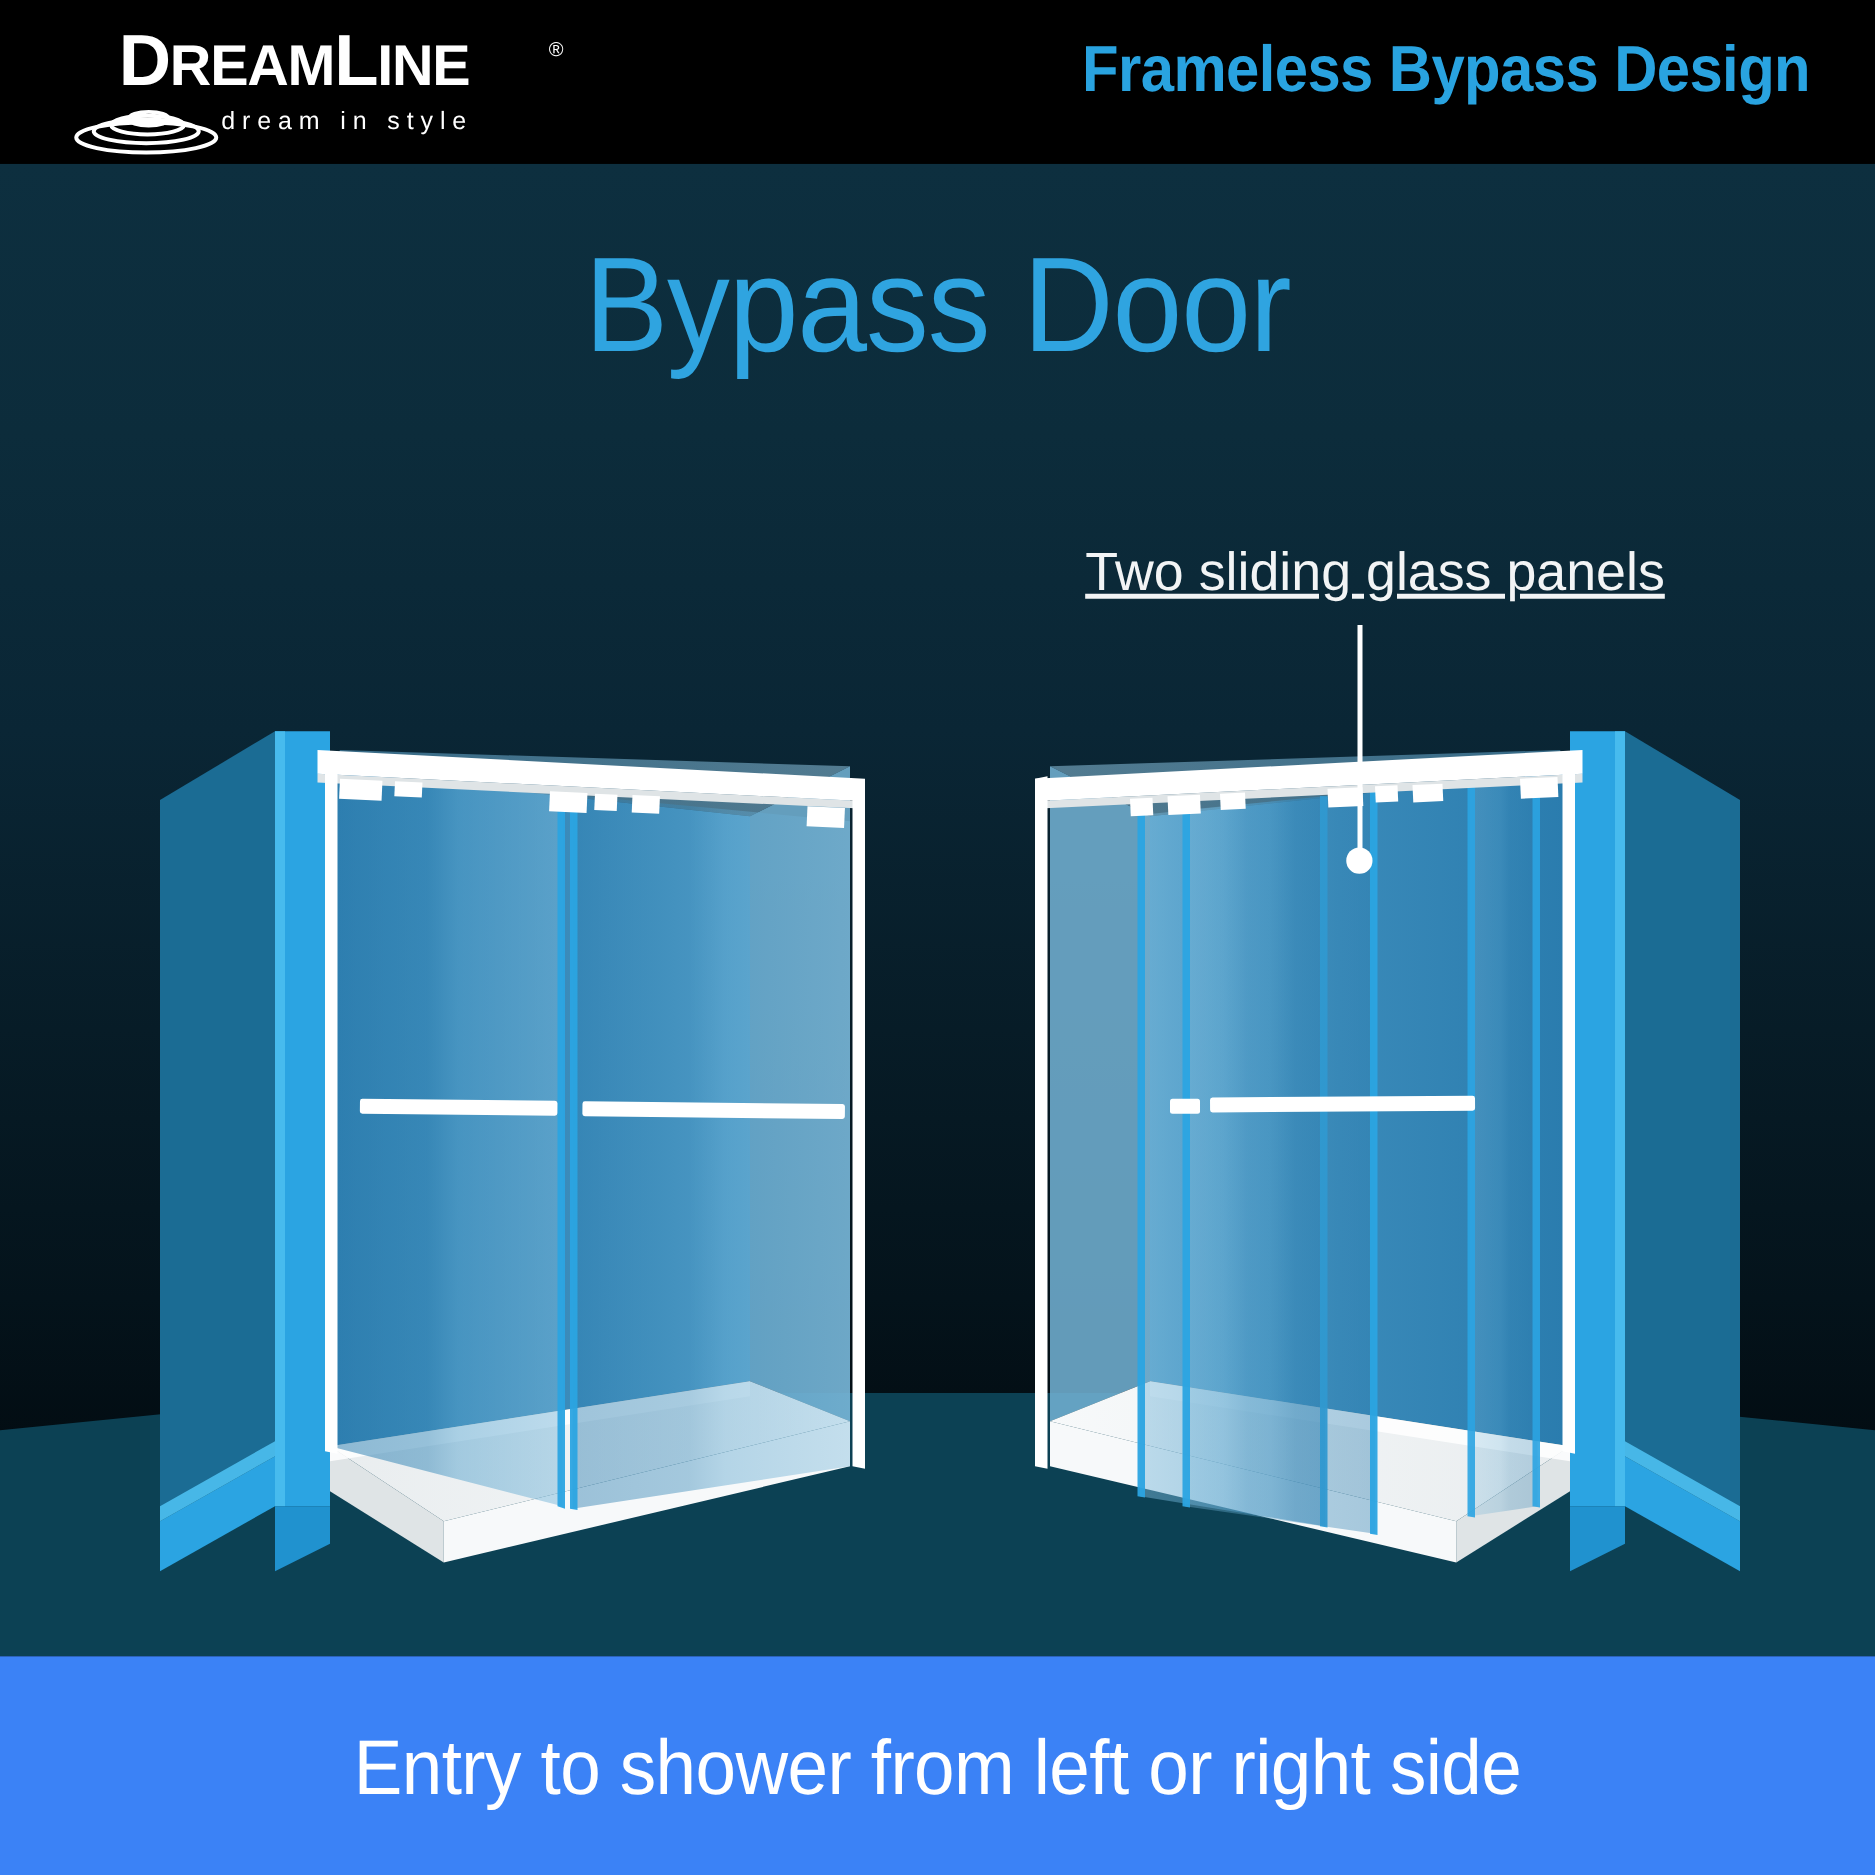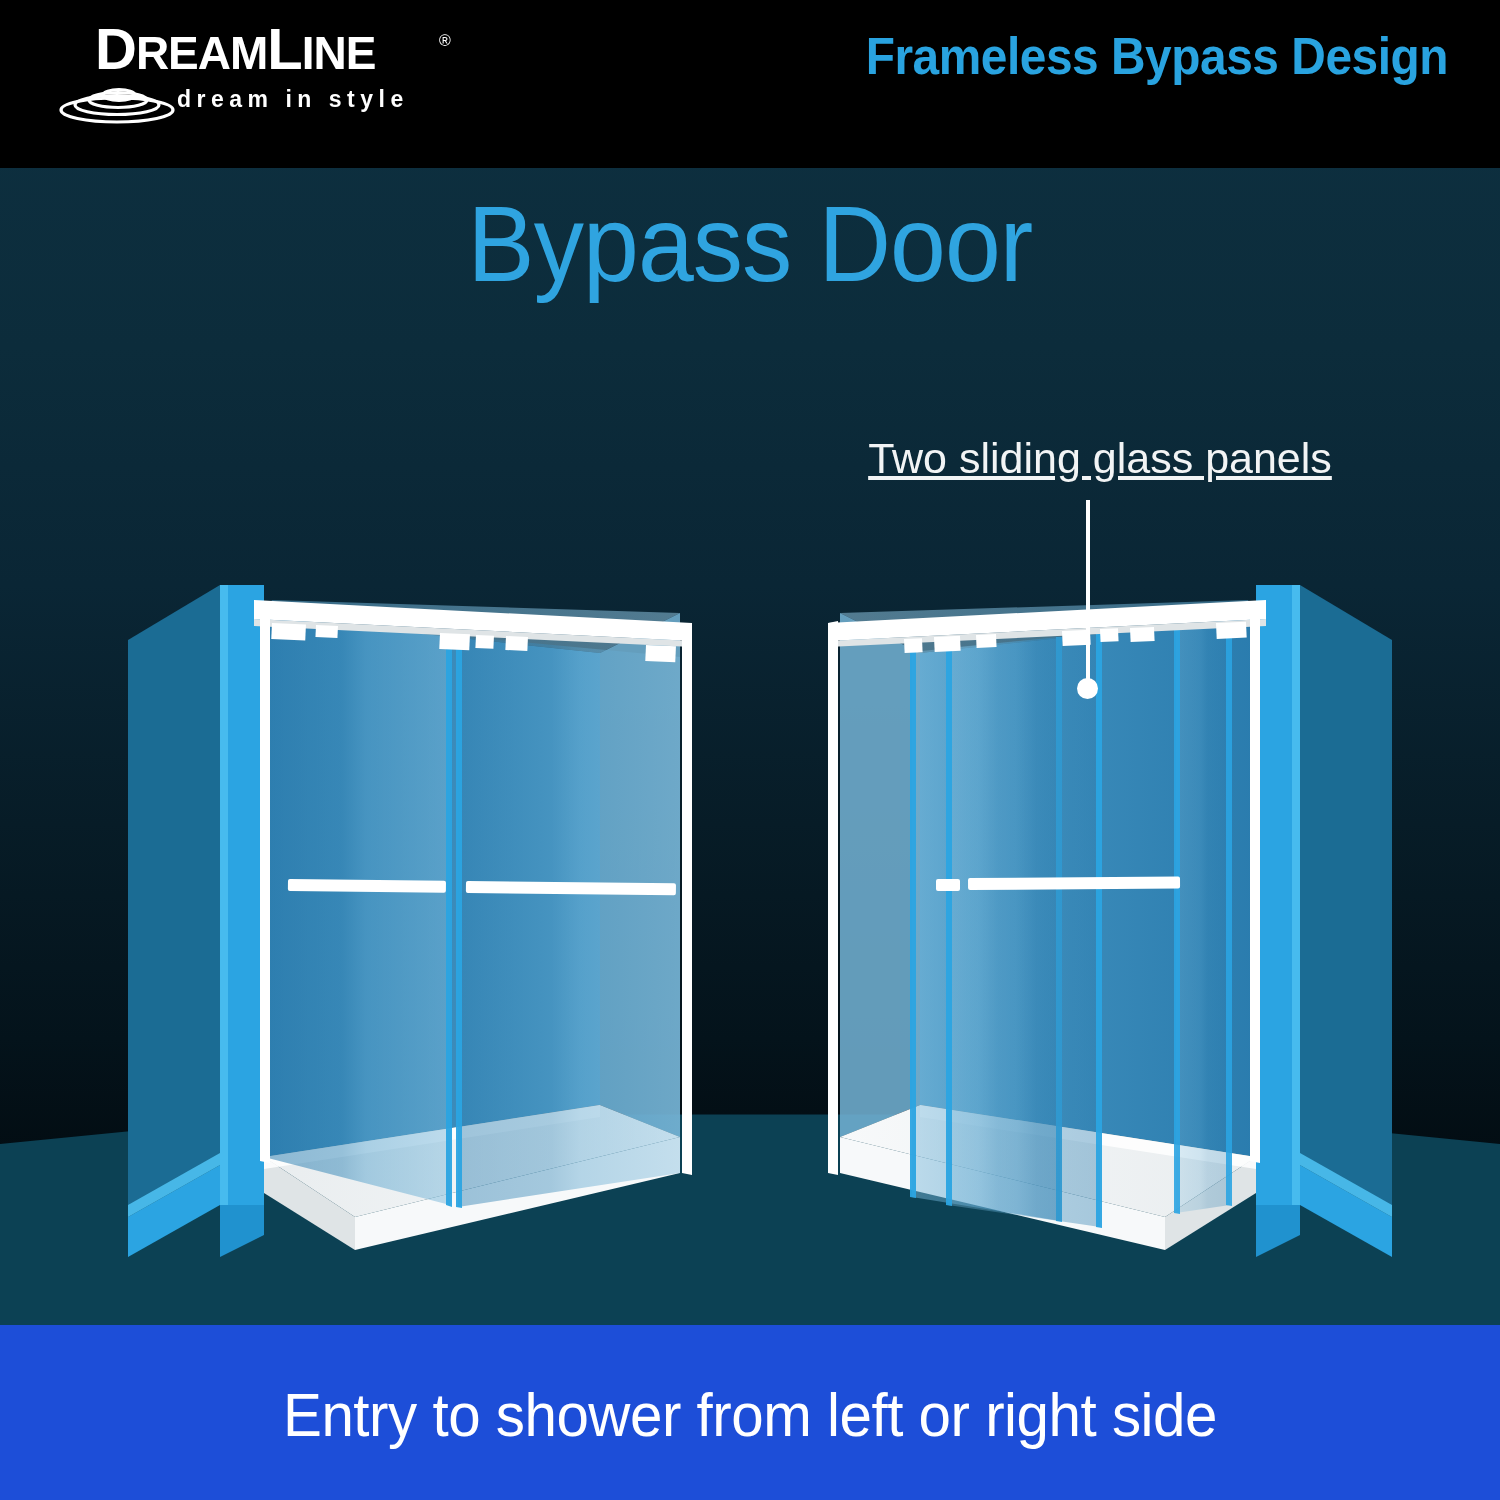--- a/index.html
+++ b/index.html
@@ -17,21 +17,21 @@
     height: 1500px;
     background: #000000;
     overflow: hidden;
   }
 
   
   #header {
     position: absolute;
     left: 0; top: 0;
     width: 1500px;
-    height: 168px;
+    height: 131px;
     background: #000000;
     z-index: 40;
   }
   #logo-block {
     position: absolute;
     left: 55px;
     top: 18px;
     width: 420px;
     height: 100px;
   }
@@ -62,22 +62,22 @@
     top: 14px;
     font-size: 16px;
     color: #ffffff;
     font-family: "Liberation Sans", sans-serif;
   }
   #logo-tagline {
     position: absolute;
     left: 122px;
     top: 68px;
     font-family: "Liberation Sans", sans-serif;
-    font-size: 23px;
-    font-weight: bold;
+    font-size: 20px;
+    font-weight: normal;
     letter-spacing: 5.5px;
     color: #ffffff;
     white-space: nowrap;
   }
   #header-tagline {
     position: absolute;
     right: 52px;
     top: 26px;
     font-family: "Liberation Sans", sans-serif;
     font-weight: bold;
@@ -174,21 +174,21 @@
   }
   .unit svg { display: block; }
 
   
   #footer {
     position: absolute;
     left: 0;
     top: 1325px;
     width: 1500px;
     height: 175px;
-    background: #1d4ed8;
+    background: #3b82f6;
     z-index: 40;
   }
   #footer-text {
     position: absolute;
     left: 0;
     top: 54px;
     width: 1500px;
     text-align: center;
     font-family: "Liberation Sans", sans-serif;
     font-size: 62px;

